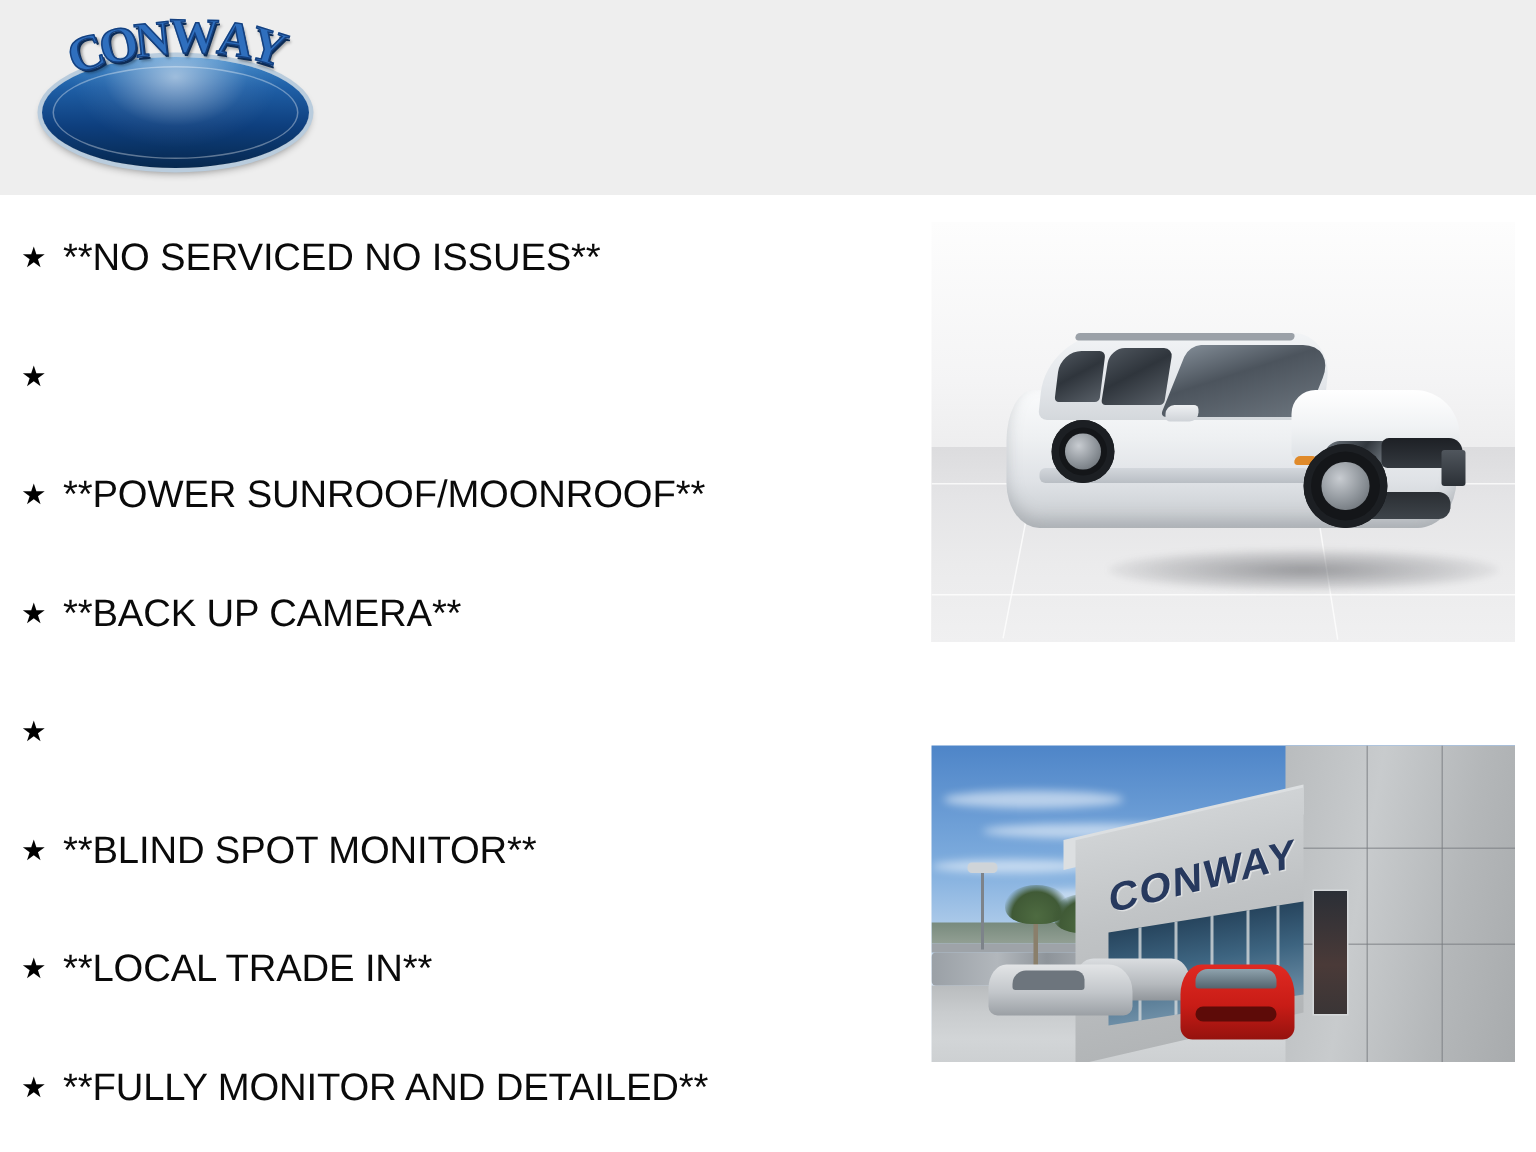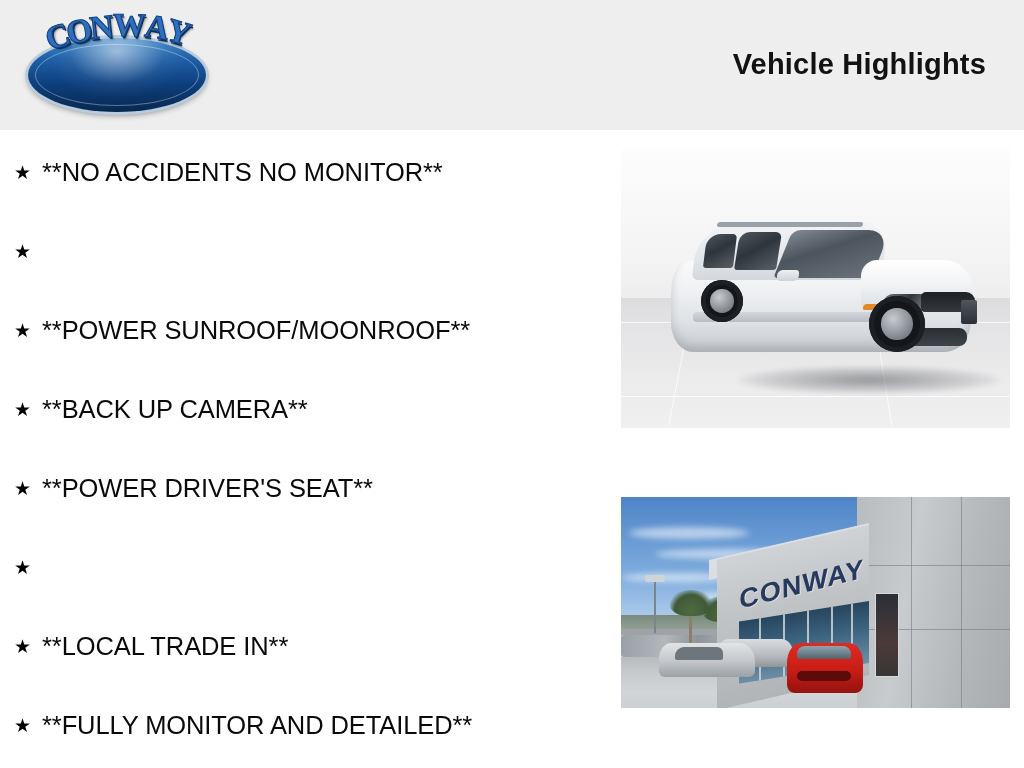--- a/index.html
+++ b/index.html
@@ -500,51 +500,50 @@
 
 <div class="header">
 
   <div class="logo">
     <div class="logo-conway">
       <span class="c1">C</span><span class="c2">O</span><span class="c3">N</span><span class="c4">W</span><span class="c5">A</span><span class="c6">Y</span>
     </div>
     <div class="logo-oval"></div>
   </div>
 
-  <div class="page-title">Vehicle Highlights</div>
 </div>
 
 <div class="highlights">
 
   <div class="hl-item" style="top:27px">
     <span class="hl-star">★</span>
-    <span class="hl-text">**NO ACCIDENTS NO MONITOR**</span>
+    <span class="hl-text">**NO SERVICED NO ISSUES**</span>
   </div>
 
   <div class="hl-item" style="top:106px">
     <span class="hl-star">★</span>
   </div>
 
   <div class="hl-item" style="top:185px">
     <span class="hl-star">★</span>
     <span class="hl-text">**POWER SUNROOF/MOONROOF**</span>
   </div>
 
   <div class="hl-item" style="top:264px">
     <span class="hl-star">★</span>
     <span class="hl-text">**BACK UP CAMERA**</span>
   </div>
 
   <div class="hl-item" style="top:343px">
     <span class="hl-star">★</span>
-    <span class="hl-text">**POWER DRIVER'S SEAT**</span>
   </div>
 
   <div class="hl-item" style="top:422px">
     <span class="hl-star">★</span>
+    <span class="hl-text">**BLIND SPOT MONITOR**</span>
   </div>
 
   <div class="hl-item" style="top:501px">
     <span class="hl-star">★</span>
     <span class="hl-text">**LOCAL TRADE IN**</span>
   </div>
 
   <div class="hl-item" style="top:580px">
     <span class="hl-star">★</span>
     <span class="hl-text">**FULLY MONITOR AND DETAILED**</span>

